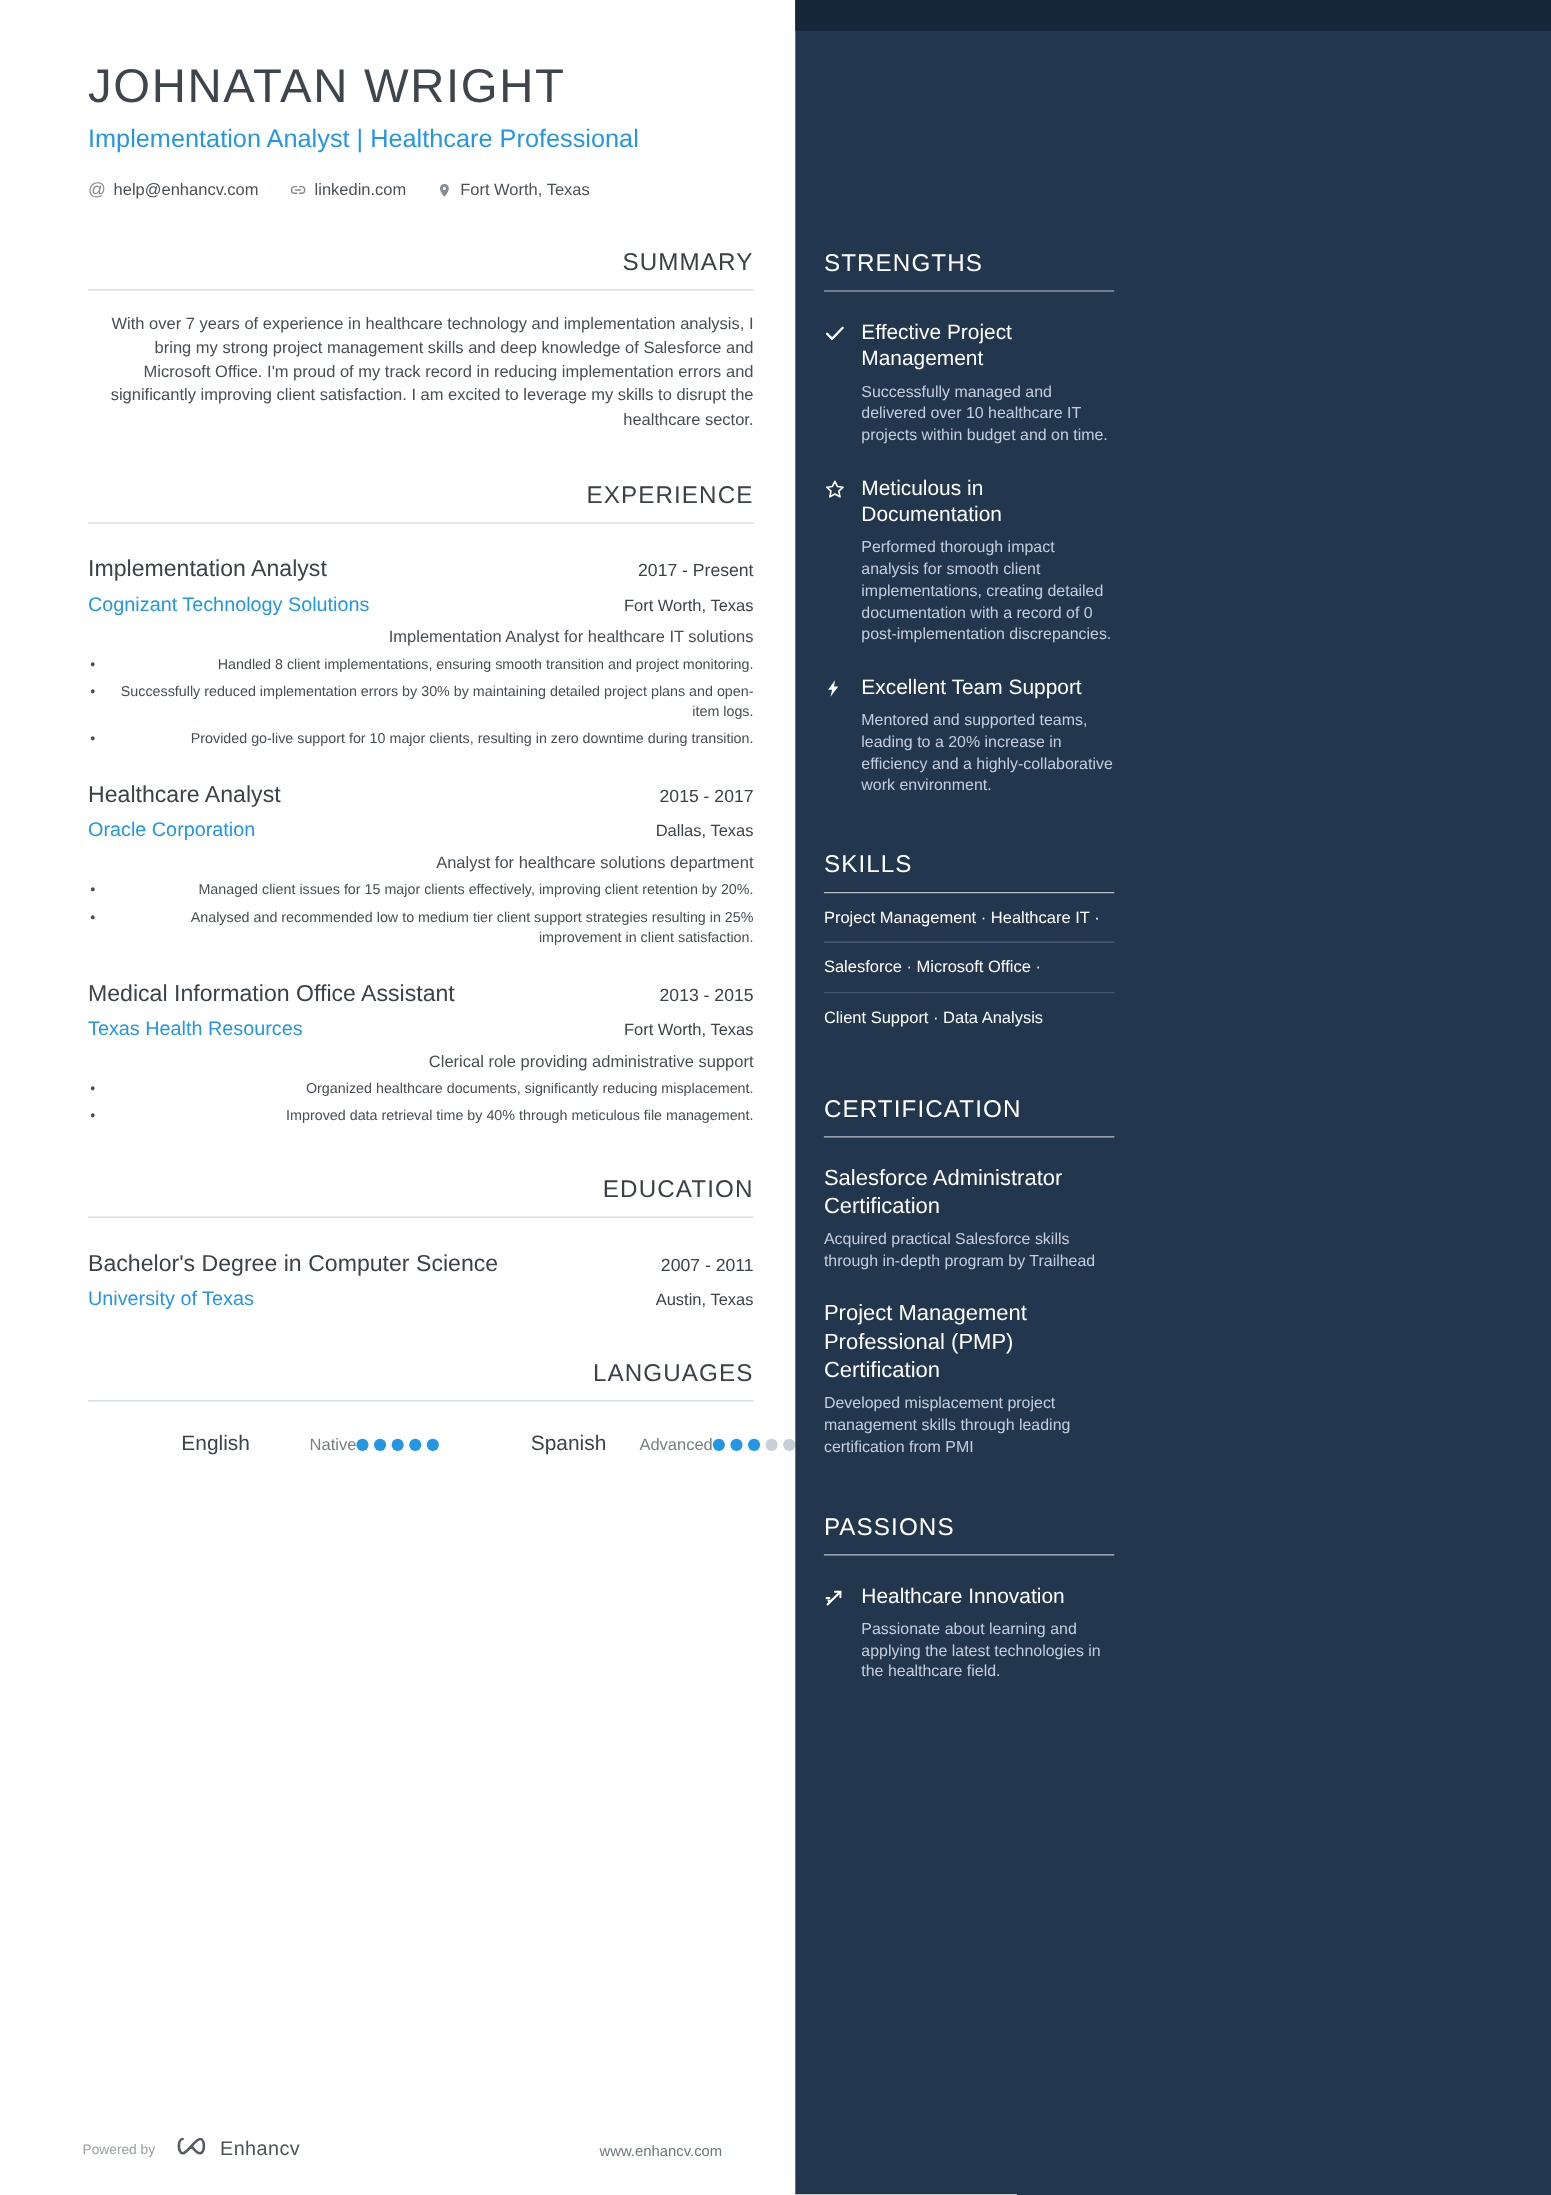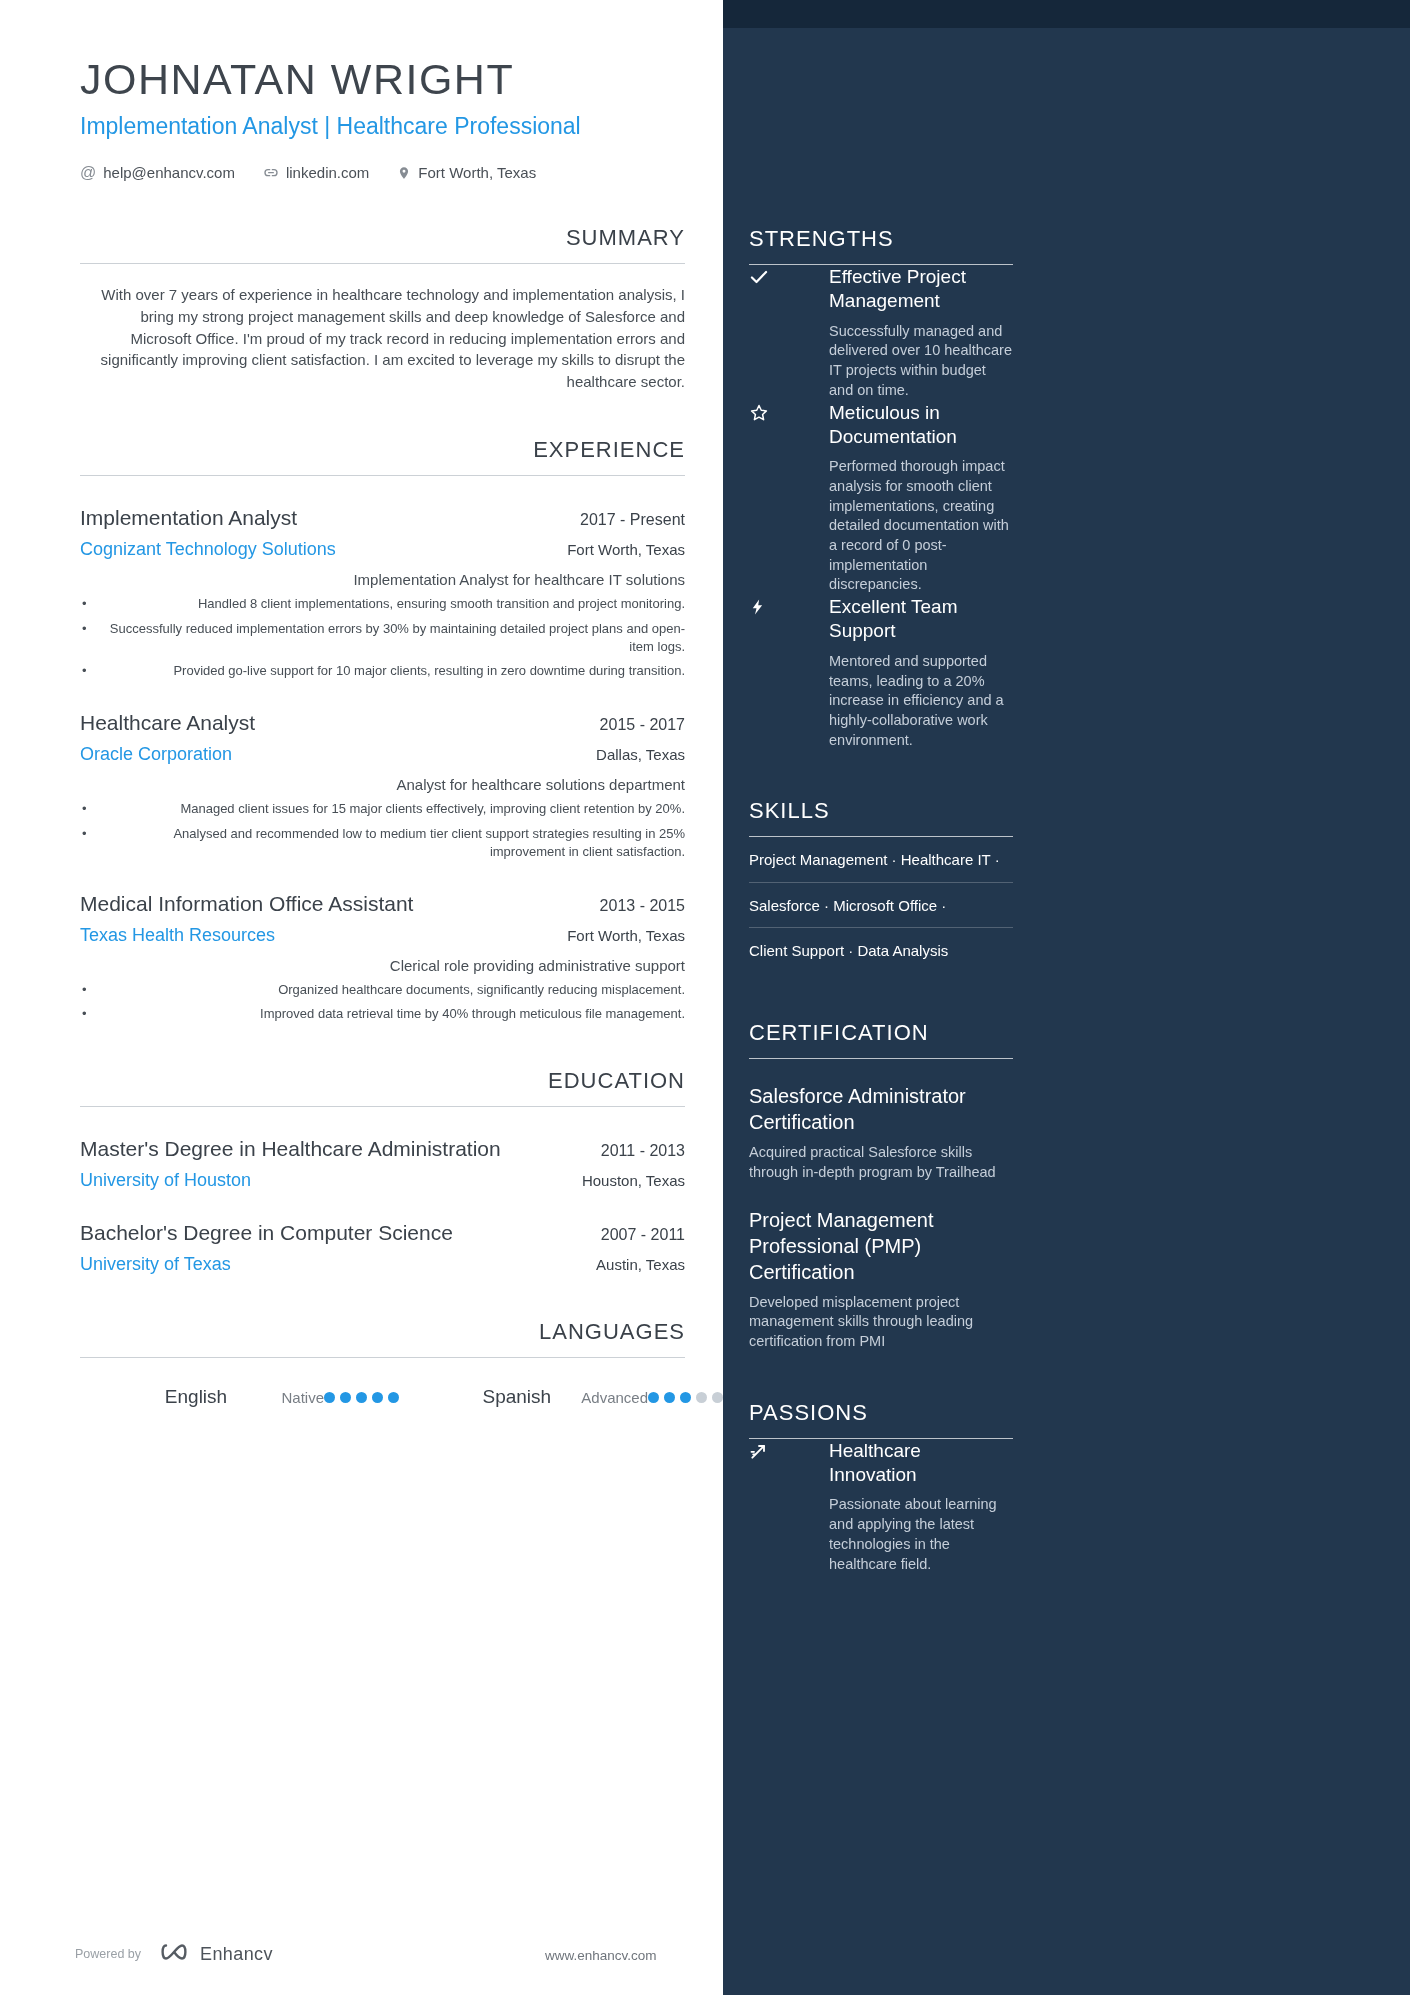--- a/index.html
+++ b/index.html
@@ -64,21 +64,21 @@
   .site-url{position:absolute;left:545px;bottom:32px;font-size:13.5px;color:#6f757c;cursor:pointer;}
 
   
   .sidebar{position:absolute;left:723px;top:0;width:687px;height:100%;background:var(--sidebar-bg);}
   .sidebar-topstrip{position:absolute;left:0;top:0;width:100%;height:28px;background:var(--sidebar-top);}
   .sidebar-inner{padding:226px 0 0 26px;width:310px;}
   .side-content{width:264px;}
   .side-section{margin-top:48px;}
   .side-section.first{margin-top:0;}
   .side-h{font-size:22px;font-weight:400;letter-spacing:1px;color:#ffffff;padding-bottom:12px;border-bottom:1px solid rgba(255,255,255,.7);}
-  .side-item{display:flex;gap:46px;}
+  .side-item{margin-top:26px;display:flex;}
   .icon-col{width:34px;flex:0 0 34px;padding-top:2px;color:#ffffff;}
   .icon-col svg{display:block;}
   .side-item-body{flex:1;}
   .s-title{font-size:19px;line-height:1.28;color:#ffffff;font-weight:400;}
   .s-body{margin-top:8px;font-size:14.5px;line-height:1.36;color:var(--side-body);}
   .skill-row{padding:13px 0 11px;border-bottom:1px solid rgba(255,255,255,.22);font-size:15px;color:#ffffff;line-height:1.35;}
   .skill-row:last-child{border-bottom:none;}
   .cert-item{margin-top:24px;}
   .cert-title{font-size:20px;line-height:1.3;color:#ffffff;font-weight:400;}
   .cert-body{margin-top:8px;font-size:14.5px;line-height:1.36;color:var(--side-body);}
@@ -173,30 +173,20 @@
           <ul class="bullets">
             <li>Organized healthcare documents, significantly reducing misplacement.</li>
             <li>Improved data retrieval time by 40% through meticulous file management.</li>
           </ul>
         </div>
       </div>
 
       <div class="section">
         <div class="main-h">EDUCATION</div>
 
-        <div class="entry">
-          <div class="entry-row">
-            <div class="entry-left job-title">Master's Degree in Healthcare Administration</div>
-            <div class="job-dates">2011 - 2013</div>
-          </div>
-          <div class="entry-row">
-            <div class="entry-left job-company">University of Houston</div>
-            <div class="job-loc">Houston, Texas</div>
-          </div>
-        </div>
 
         <div class="entry">
           <div class="entry-row">
             <div class="entry-left job-title">Bachelor's Degree in Computer Science</div>
             <div class="job-dates">2007 - 2011</div>
           </div>
           <div class="entry-row">
             <div class="entry-left job-company">University of Texas</div>
             <div class="job-loc">Austin, Texas</div>
           </div>

